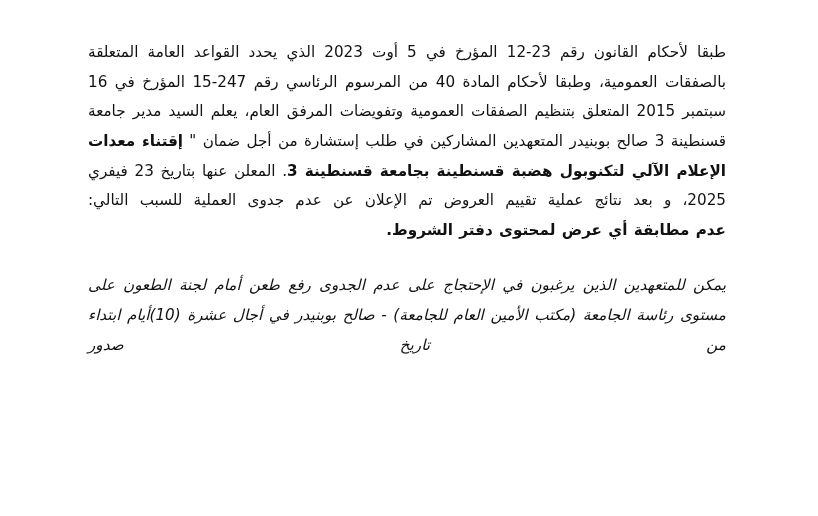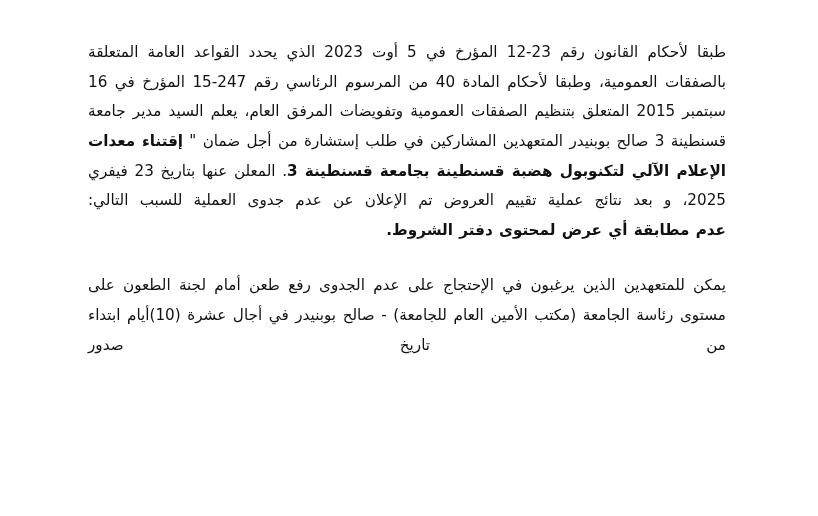--- a/index.html
+++ b/index.html
@@ -27,21 +27,21 @@
     font-size: 15.2px;
     line-height: 1.95;
     margin: 0 0 0 0;
     direction: rtl;
     text-align: justify;
     text-align-last: justify;
     word-spacing: 1px;
   }
   .para.p1 { margin-bottom: 26px; }
   .para.p2 { margin-bottom: 24px; }
-  .para.p3 { margin-bottom: 16px; }
+  .para.p3 { margin-bottom: 16px; font-style: italic; }
   .b { font-weight: bold; }
   .para .line-last {
     display: block;
     text-align: left;
     text-align-last: right;
   }
 </style>
 </head>
 <body>
 

